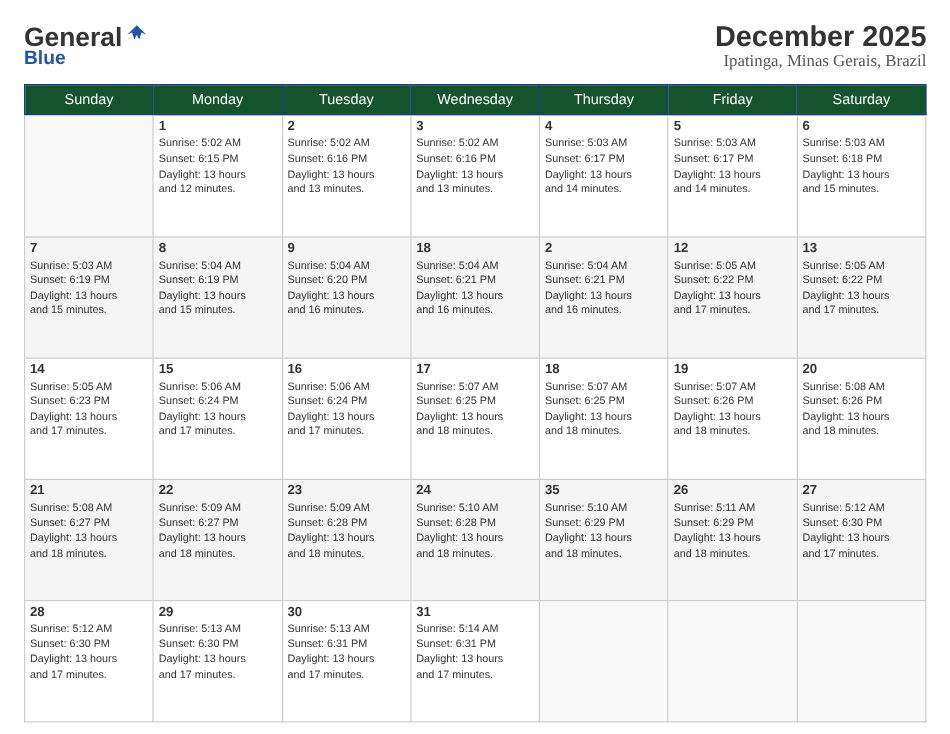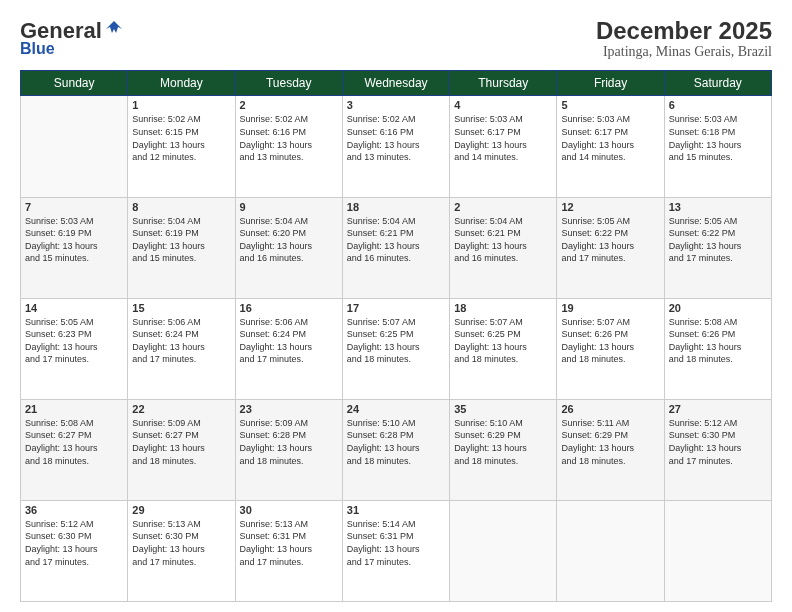--- a/index.html
+++ b/index.html
@@ -229,21 +229,21 @@
             <span class="day-num">26</span>
             <div class="day-info">Sunrise: 5:11 AM<br>Sunset: 6:29 PM<br>Daylight: 13 hours<br>and 18 minutes.</div>
           </td>
           <td>
             <span class="day-num">27</span>
             <div class="day-info">Sunrise: 5:12 AM<br>Sunset: 6:30 PM<br>Daylight: 13 hours<br>and 17 minutes.</div>
           </td>
         </tr>
         <tr>
           <td>
-            <span class="day-num">36</span>
+            <span class="day-num">28</span>
             <div class="day-info">Sunrise: 5:12 AM<br>Sunset: 6:30 PM<br>Daylight: 13 hours<br>and 17 minutes.</div>
           </td>
           <td>
             <span class="day-num">29</span>
             <div class="day-info">Sunrise: 5:13 AM<br>Sunset: 6:30 PM<br>Daylight: 13 hours<br>and 17 minutes.</div>
           </td>
           <td>
             <span class="day-num">30</span>
             <div class="day-info">Sunrise: 5:13 AM<br>Sunset: 6:31 PM<br>Daylight: 13 hours<br>and 17 minutes.</div>
           </td>

